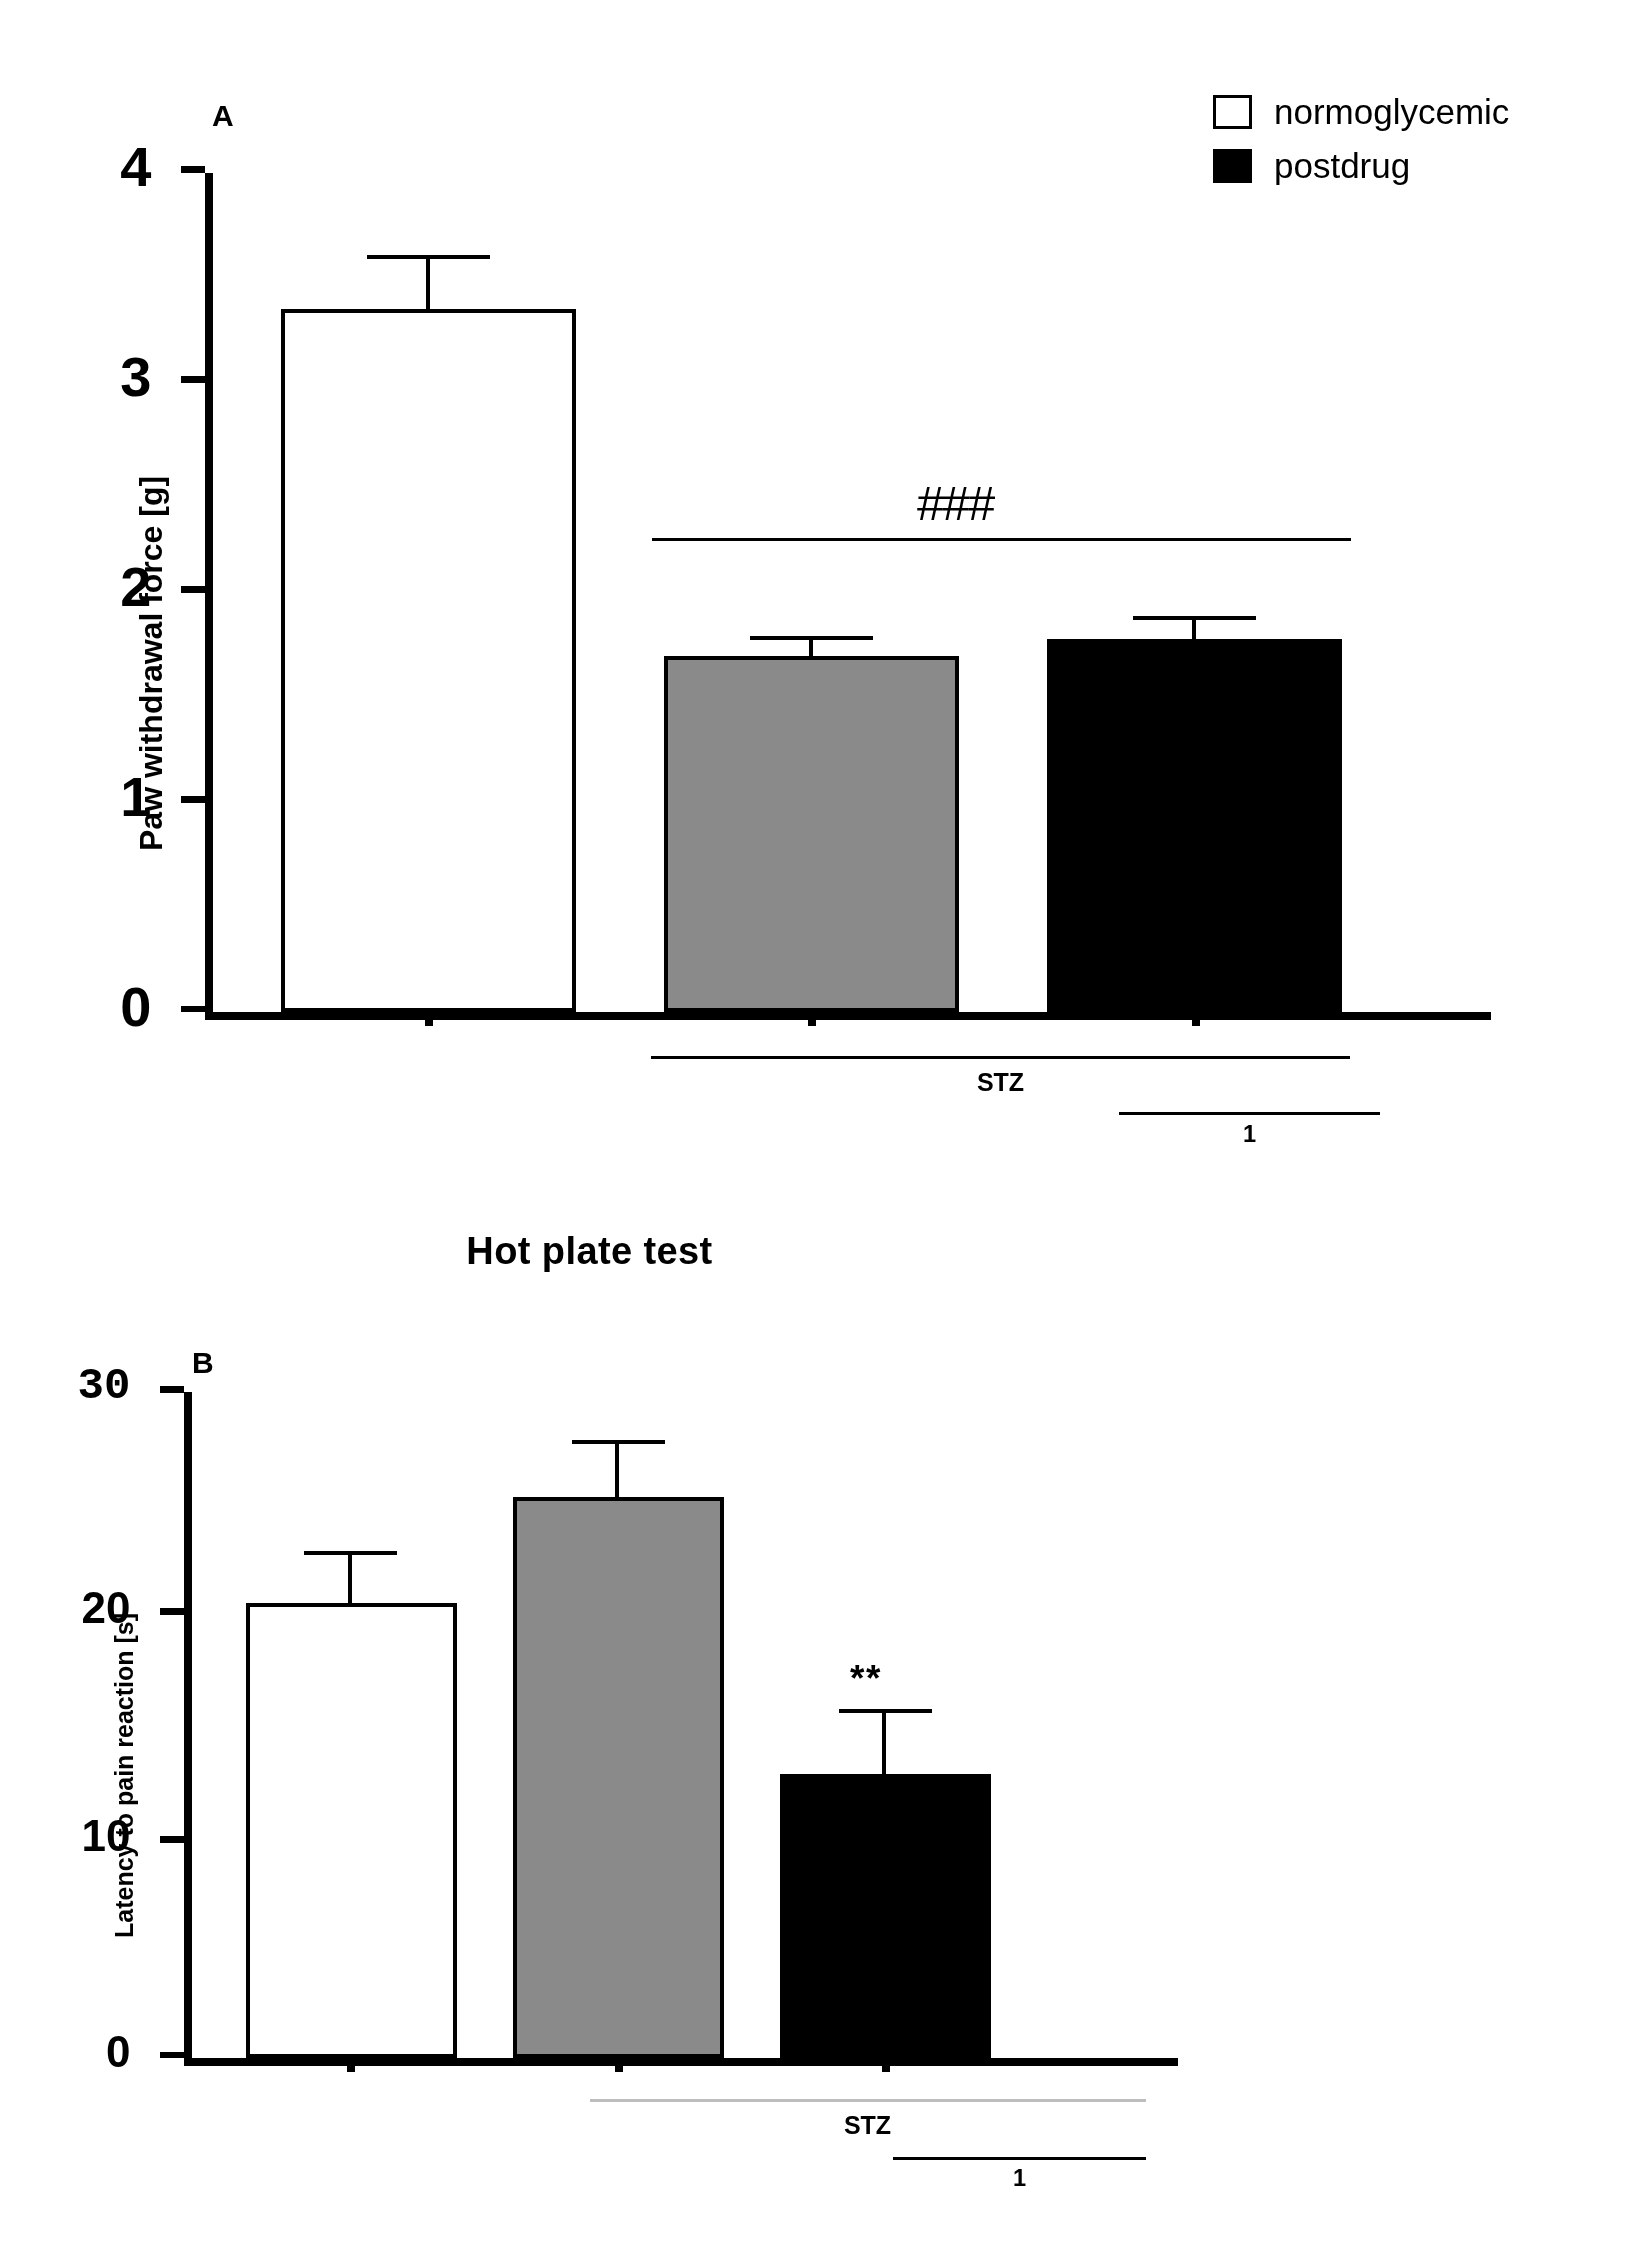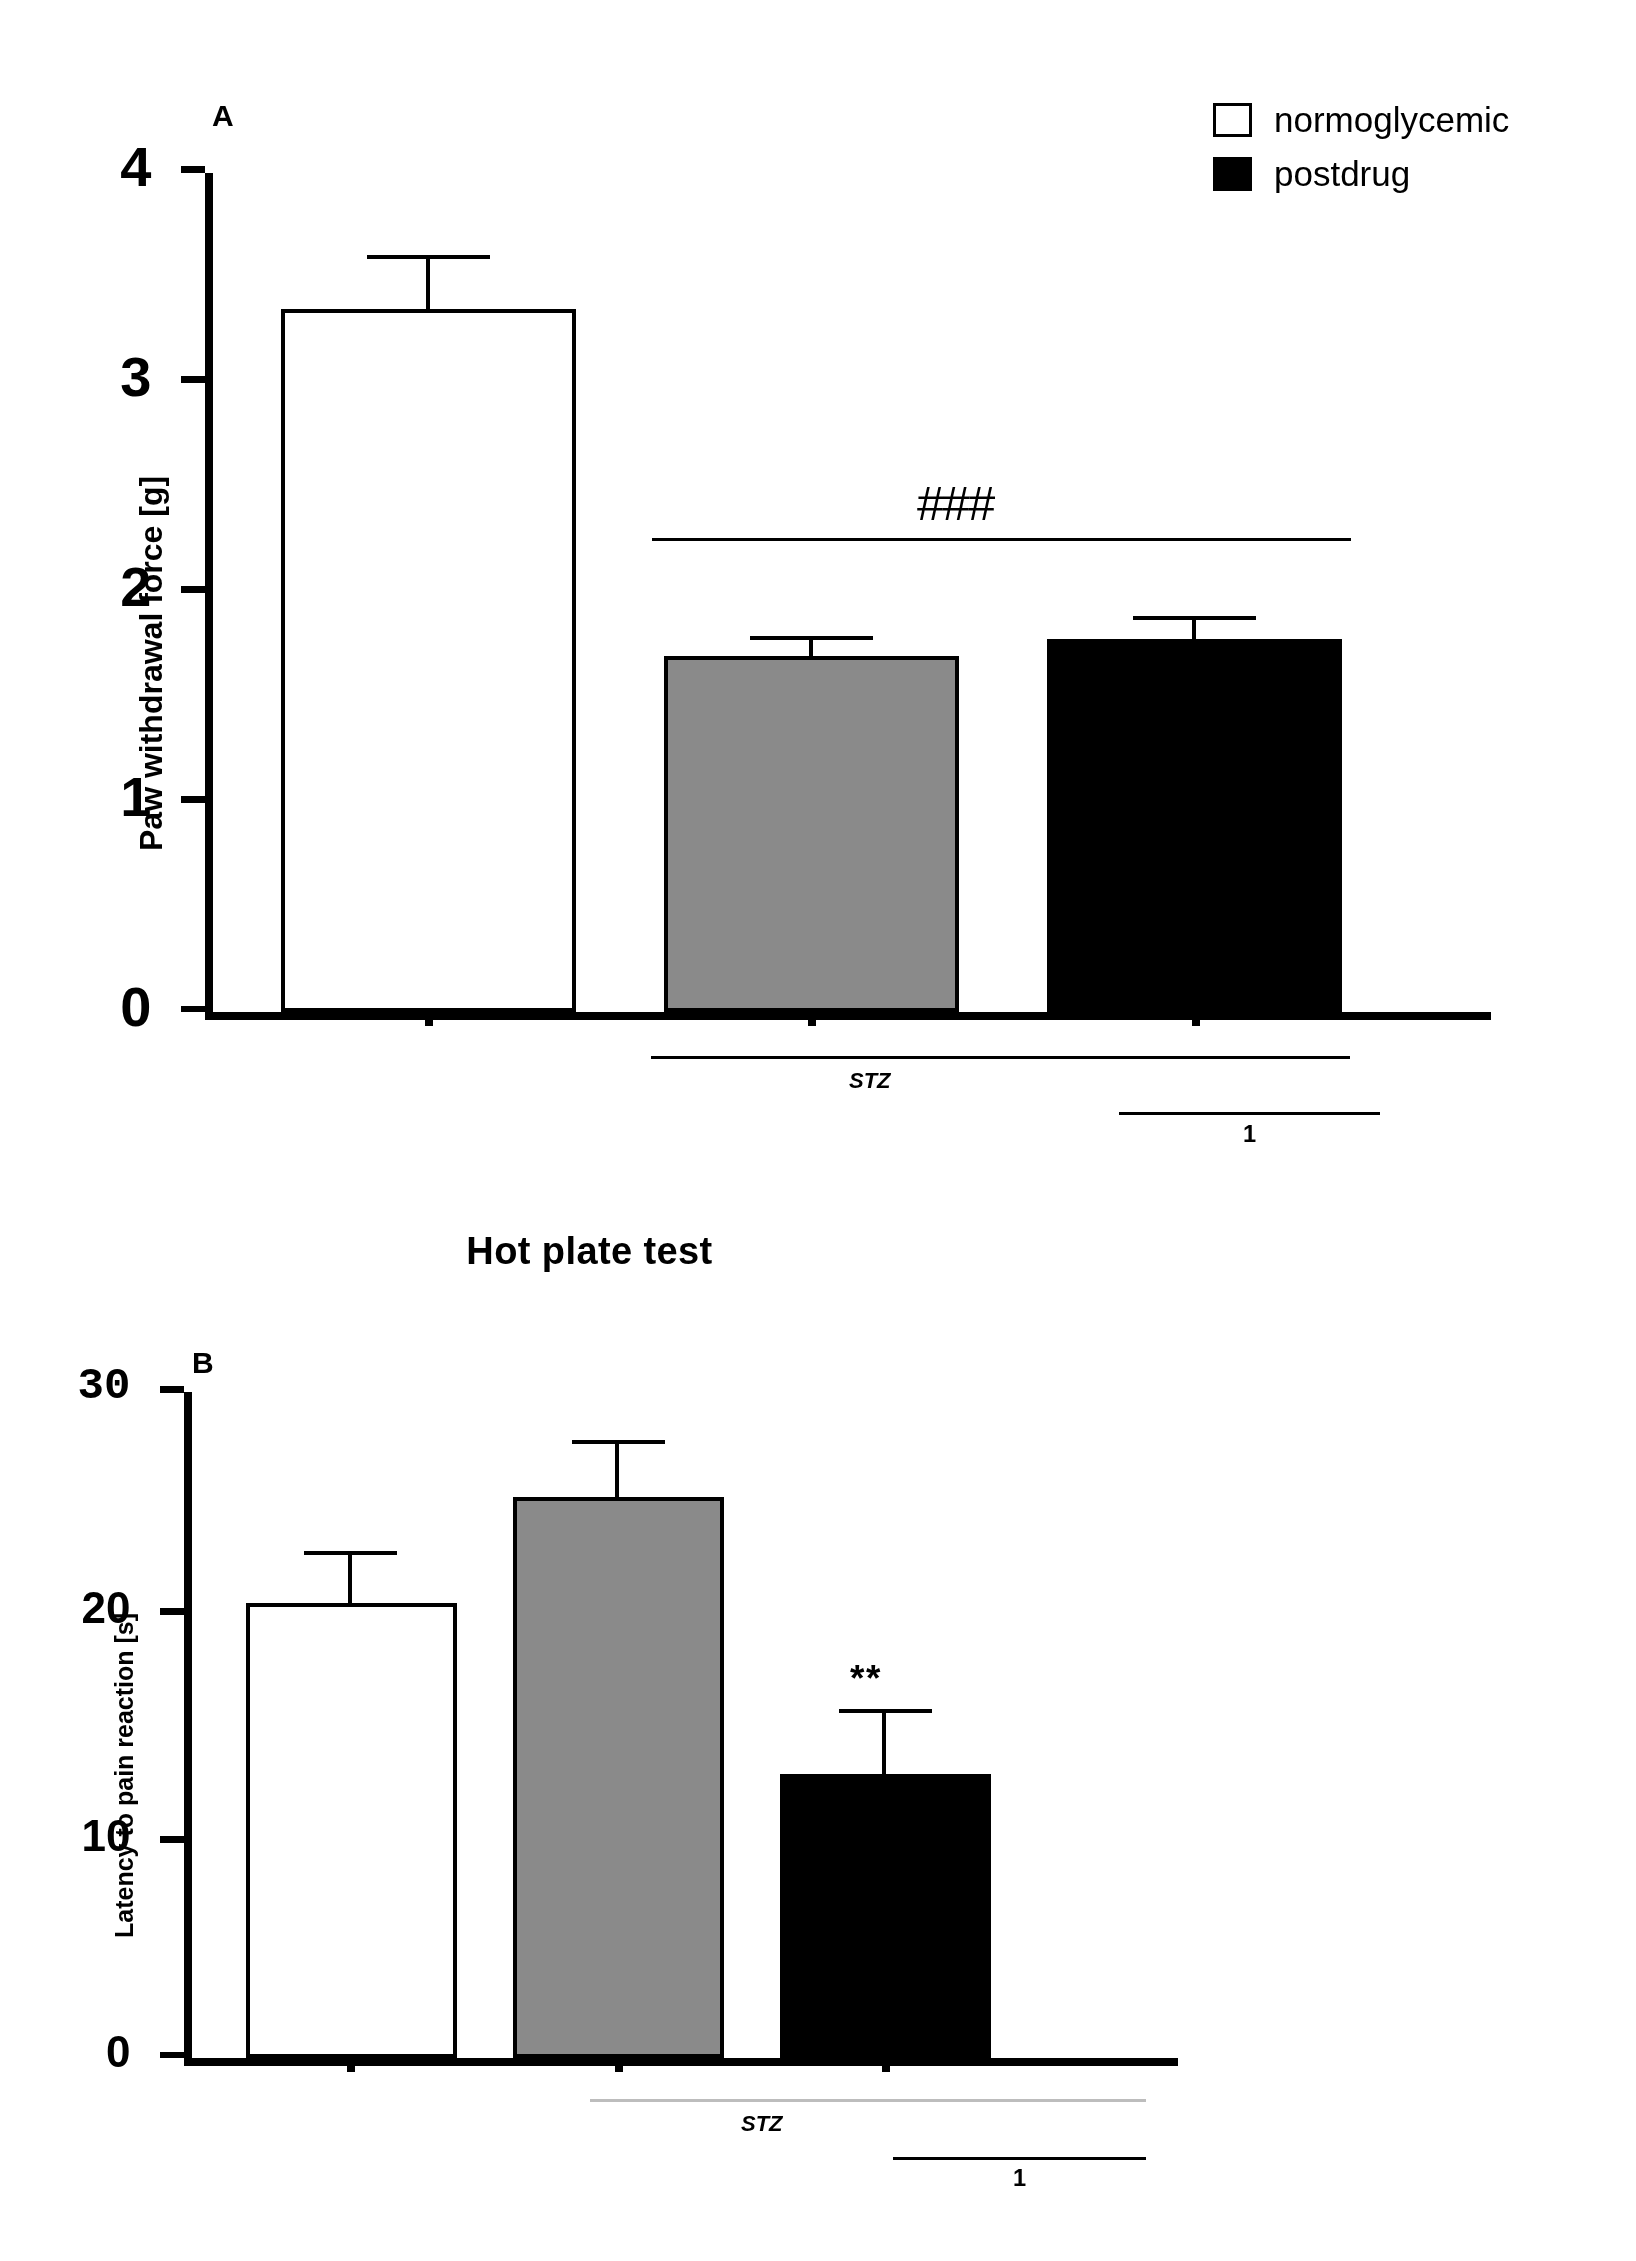--- a/index.html
+++ b/index.html
@@ -176,36 +176,36 @@
 
   
   .group-line {
     position: absolute;
     background: #000;
     height: 2.5px;
   }
   .group-line.light { background: #bdbdbd; }
   .group-label {
     position: absolute;
-    font-size: 22px;
-    font-weight: bold;
-    font-style: italic;
+    font-size: 25px;
+    font-weight: bold;
+    text-align: center;
   }
   .dose-label {
     position: absolute;
     font-size: 23.6px;
     font-weight: bold;
     text-align: center;
   }
 
   
   #legend {
     position: absolute;
     left: 1213px;
-    top: 100px;
+    top: 92px;
     width: 396px;
   }
   .legend-row {
     display: flex;
     align-items: center;
     margin-bottom: 15px;
     height: 39px;
   }
   .legend-swatch {
     width: 39px;

